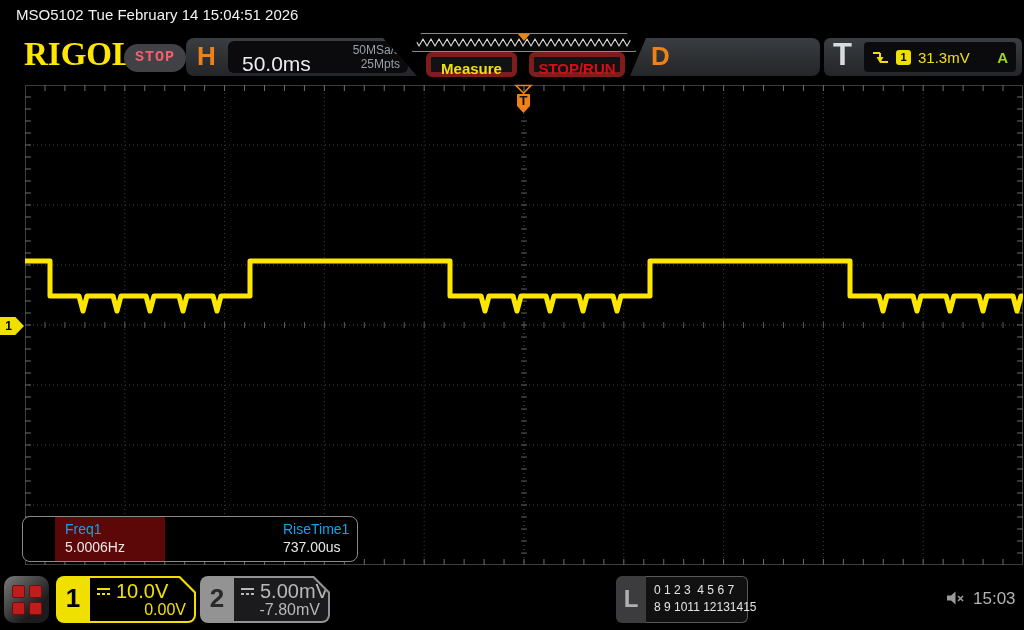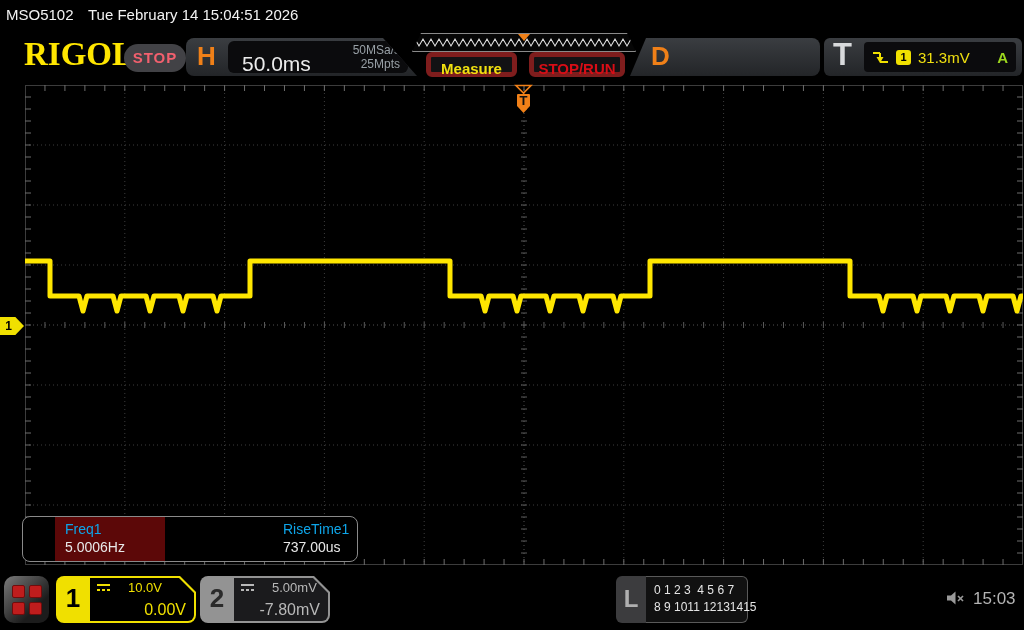--- a/index.html
+++ b/index.html
@@ -4,29 +4,29 @@
 <style>
   * { margin:0; padding:0; box-sizing:border-box; }
   html,body { width:1024px; height:630px; background:#000; overflow:hidden;
               font-family:"Liberation Sans", sans-serif; }
   .abs { position:absolute; }
   #stage { position:relative; width:1024px; height:630px; background:#000; }
 
   
   #topbar { left:0; top:0; width:1024px; height:30px; color:#f2f2f2; font-size:15px; }
   #topbar span { position:absolute; top:6px; white-space:pre; }
-  #model { left:6px; }
+  #model { left:16px; }
   #datetime { left:88px; }
 
   
   #logo { left:24px; top:36px; font-family:"Liberation Serif", serif; font-weight:bold;
           font-size:33px; color:#ffe600; letter-spacing:0px; }
   #run-state { left:124px; top:44px; width:62px; height:28px; background:#424246;
                border-radius:14px; color:#f2606e; font-weight:bold; font-size:15px;
-               text-align:center; line-height:28px; letter-spacing:1px; }
+               text-align:center; line-height:28px; letter-spacing:1px;font-family:Liberation Mono, monospace; }
   .panel { background:linear-gradient(#3a3d41,#232528); }
   #h-panel { left:186px; top:38px; width:231px; height:38px; border-radius:8px 0 0 8px;
              clip-path:polygon(0 0, 197px 0, 231px 38px, 0 38px); }
   .big-letter { position:absolute; font-weight:bold; font-size:26px; color:#f08018; }
   #h-label { left:11px; top:3px; }
   #h-field { left:42px; top:3px; width:180px; height:32px; background:#0b0b0d; border-radius:6px; }
   #h-timebase { left:14px; top:3px; font-size:21px; color:#ececec;margin-top:8px; }
   #h-rates { right:8px; top:2px; text-align:right; color:#98a0a6; font-size:12px; line-height:14px; }
 
   #ovw { left:412px; top:33px; width:224px; height:19px; background:#060606;
@@ -80,22 +80,22 @@
               background:linear-gradient(135deg,#7a7a7a,#1c1c1c 70%);
               display:flex; align-items:center; justify-content:center; }
   #menu-grid { width:30px; height:30px; display:grid; grid-template-columns:13px 13px;
                grid-template-rows:13px 13px; gap:4px; }
   #menu-grid div { background:#bf1d1d; border:1px solid #700c0c; border-radius:2px; }
 
   .ch-block { position:absolute; top:576px; height:47px; border-radius:8px; }
   .ch-inner { position:absolute; top:2px; bottom:2px; right:2px; }
   .ch-tab { position:absolute; left:0; top:0; width:34px; height:47px; font-weight:bold;
             font-size:26px; text-align:center; line-height:45px; }
-  .ch-row1 { position:absolute; left:6px; top:2px; display:flex; align-items:center; gap:17px;
-             font-size:13px; }
+  .ch-row1 { position:absolute; left:6px; top:2px; display:flex; align-items:center; gap:5px;
+             font-size:20px; }
   .ch-row2 { position:absolute; right:8px; bottom:2px; font-size:16px; }
 
   #ch1-block { left:56px; width:140px; background:#f0e000;
                clip-path:polygon(0 0, 124px 0, 140px 16px, 140px 100%, 0 100%); }
   #ch1-inner { left:34px; background:#000; border-radius:0 0 6px 0;
                clip-path:polygon(0 0, calc(100% - 15px) 0, 100% 15px, 100% 100%, 0 100%); }
   #ch1-block .ch-tab { color:#000; }
   #ch1-inner .ch-row1, #ch1-inner .ch-row2 { color:#f0e000; }
 
   #ch2-block { left:200px; width:130px; background:#939393;

